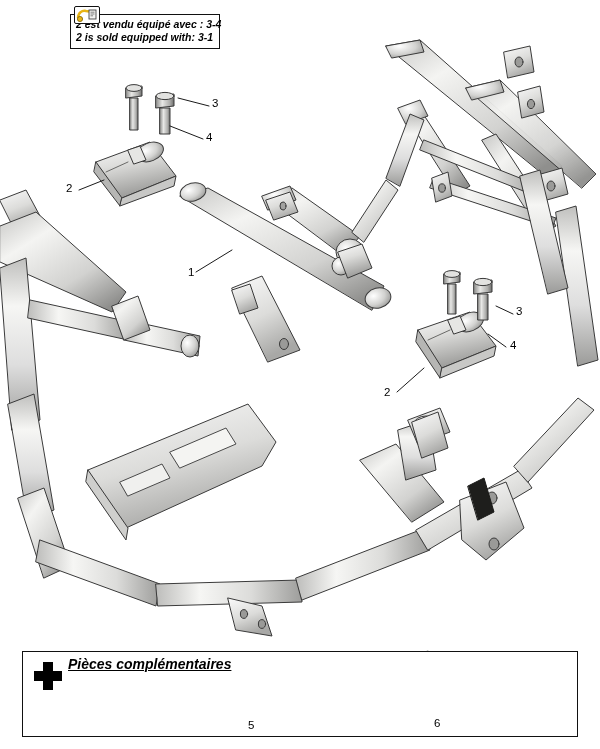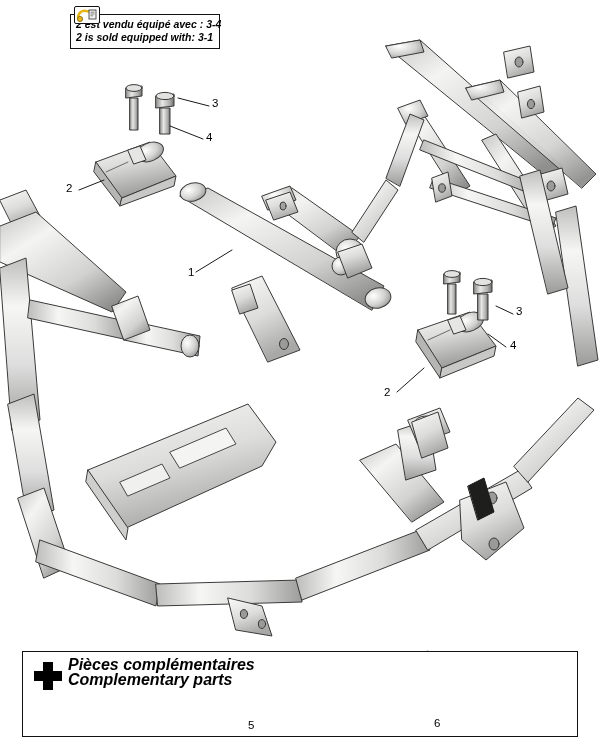--- a/index.html
+++ b/index.html
@@ -89,24 +89,25 @@
   }
   .comp-text {
     position: absolute;
     left: 68px;
     top: 657px;
     z-index: 6;
   }
   .comp-text div {
     font-style: italic;
     font-weight: bold;
-    font-size: 16px;
+    font-size: 14px;
     line-height: 15px;
     color: #000000;
     white-space: nowrap;
+    text-decoration: underline;
   }
   .callout {
     position: absolute;
     font-size: 11.5px;
     color: #000000;
     z-index: 8;
     white-space: nowrap;
   }
 </style>
 </head>
@@ -343,21 +344,20 @@
   </div>
   <div class="note-box">
     <div class="note-line">2 est vendu équipé avec : 3-4</div>
     <div class="note-line">2 is sold equipped with: 3-1</div>
   </div>
 
   <div class="comp-box"></div>
   <div class="comp-cross"></div>
   <div class="comp-text">
     <div>Pièces complémentaires</div>
-    <div>Complementary parts</div>
   </div>
 
   <div class="callout" style="left:212px; top:97px;">3</div>
   <div class="callout" style="left:206px; top:131px;">4</div>
   <div class="callout" style="left:66px;  top:182px;">2</div>
   <div class="callout" style="left:188px; top:266px;">1</div>
   <div class="callout" style="left:516px; top:305px;">3</div>
   <div class="callout" style="left:510px; top:339px;">4</div>
   <div class="callout" style="left:384px; top:386px;">2</div>
   <div class="callout" style="left:248px; top:719px;">5</div>

